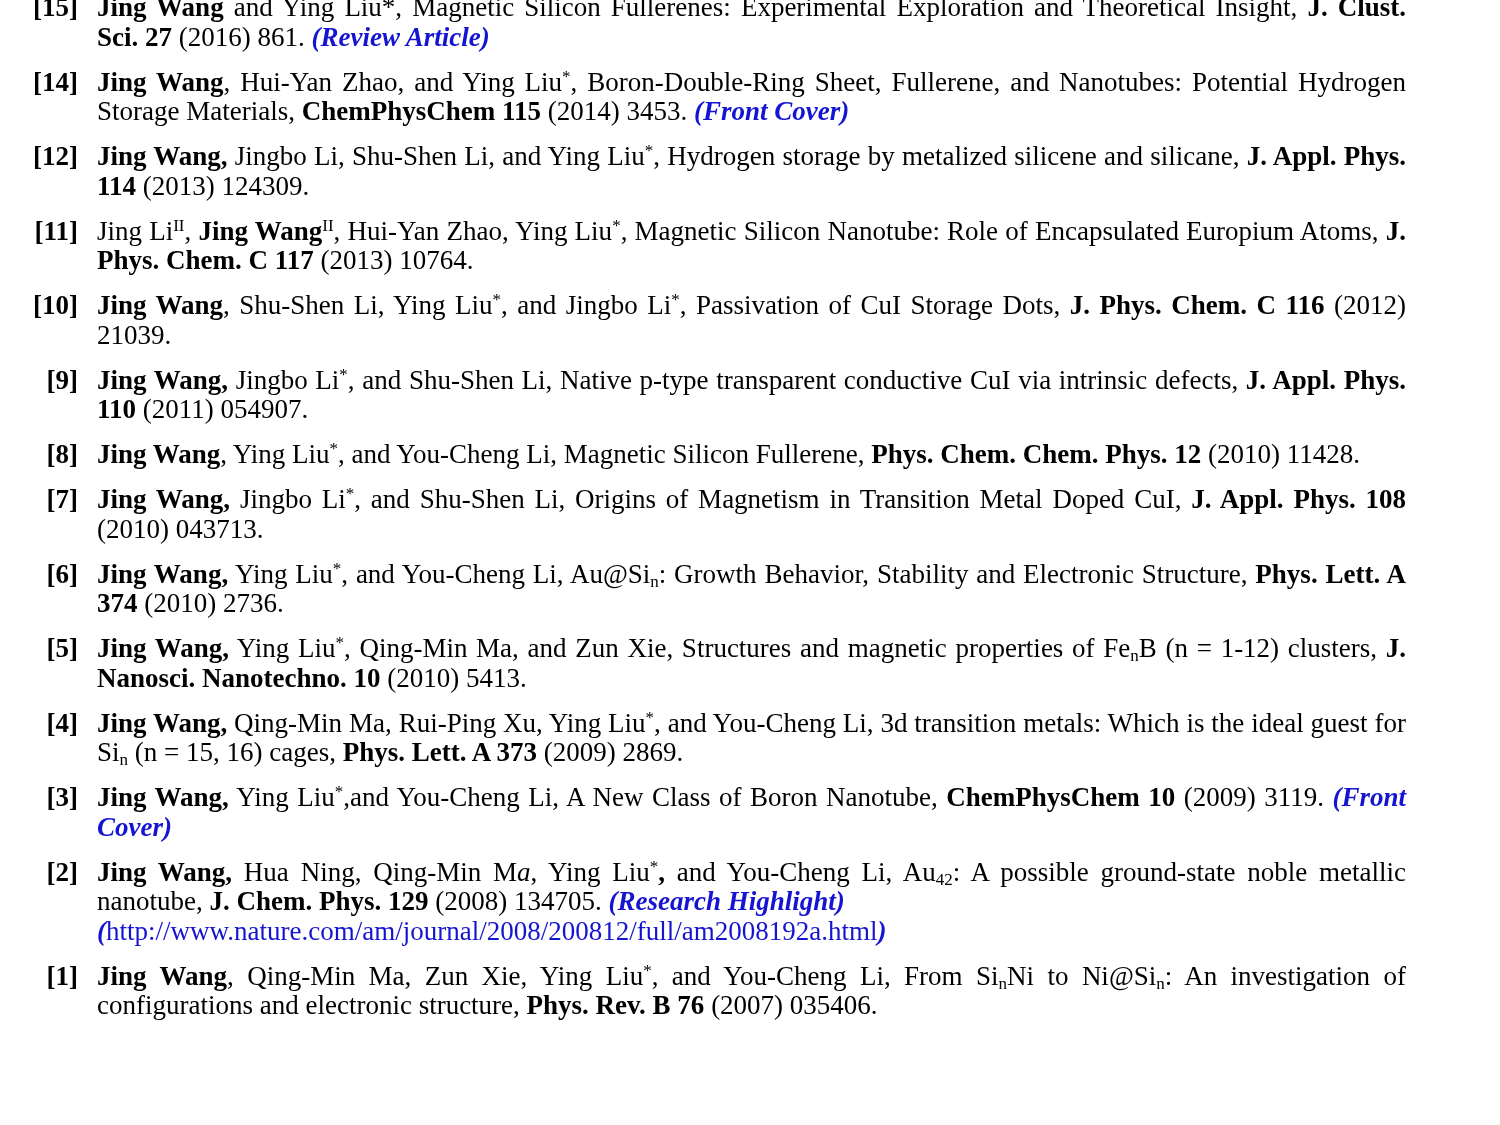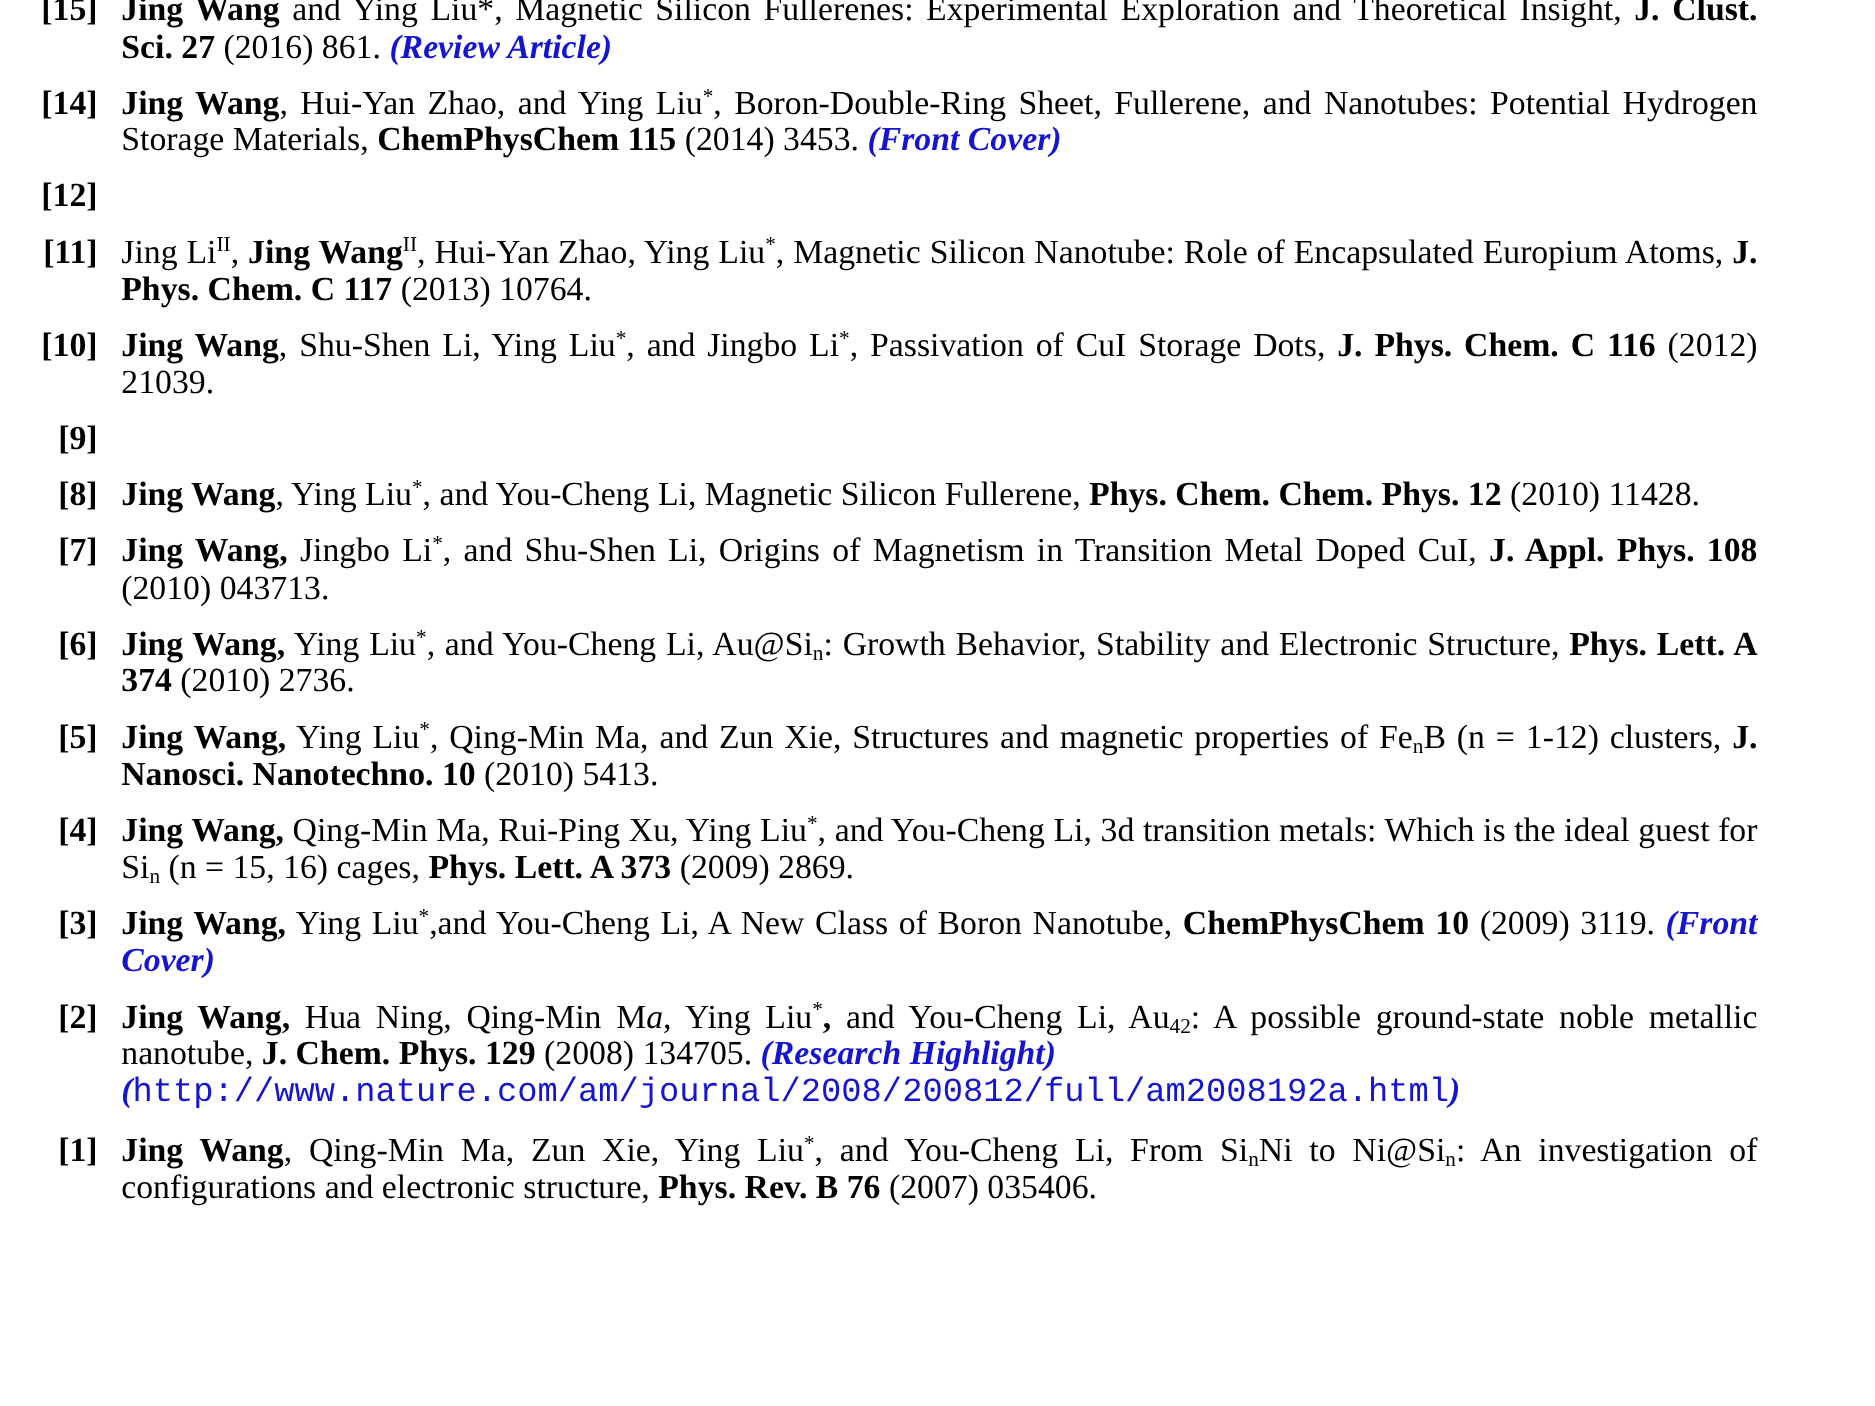--- a/index.html
+++ b/index.html
@@ -30,21 +30,21 @@
   .ref-text {
     flex: 0 0 1309px;
     margin-left: 19px;
     text-align: justify;
     text-justify: inter-word;
   }
   .seg-plain  { }
   .seg-bold   { font-weight: 700; }
   .seg-italic { font-style: italic; }
   .seg-blue-bold { color: var(--link-blue, #1414d2); font-weight: 700; font-style: italic; }
-  .seg-blue      { color: var(--link-blue, #1414d2); font-family: Liberation Mono, monospace; }
+  .seg-blue      { color: var(--link-blue, #1414d2); }
   .seg-sup {
     font-size: 17px;
     vertical-align: 9px;
     line-height: 0;
   }
   .seg-sub {
     font-size: 17px;
     vertical-align: -4px;
     line-height: 0;
   }
@@ -57,31 +57,33 @@
       <div class="ref-entry">
         <div class="ref-num">[15]</div>
         <div class="ref-text"><span class="seg-bold">Jing Wang</span><span class="seg-plain"> and Ying Liu*, Magnetic Silicon Fullerenes: Experimental Exploration and Theoretical Insight, </span><span class="seg-bold">J. Clust. Sci. 27</span><span class="seg-plain"> (2016) 861. </span><span class="seg-blue-bold">(Review Article)</span></div>
       </div>
       <div class="ref-entry">
         <div class="ref-num">[14]</div>
         <div class="ref-text"><span class="seg-bold">Jing Wang</span><span class="seg-plain">, Hui-Yan Zhao, and Ying Liu</span><span class="seg-sup">*</span><span class="seg-plain">, Boron-Double-Ring Sheet, Fullerene, and Nanotubes: Potential Hydrogen Storage Materials, </span><span class="seg-bold">ChemPhysChem 115</span><span class="seg-plain"> (2014) 3453. </span><span class="seg-blue-bold">(Front Cover)</span></div>
       </div>
       <div class="ref-entry">
         <div class="ref-num">[12]</div>
+        <div class="ref-text"><span class="seg-bold">Jing Wang,</span><span class="seg-plain"> Jingbo Li, Shu-Shen Li, and Ying Liu</span><span class="seg-sup">*</span><span class="seg-plain">, Hydrogen storage by metalized silicene and silicane, </span><span class="seg-bold">J. Appl. Phys. 114</span><span class="seg-plain"> (2013) 124309.</span></div>
       </div>
       <div class="ref-entry">
         <div class="ref-num">[11]</div>
         <div class="ref-text"><span class="seg-plain">Jing Li</span><span class="seg-sup">II</span><span class="seg-plain">, </span><span class="seg-bold">Jing Wang</span><span class="seg-sup">II</span><span class="seg-plain">, Hui-Yan Zhao, Ying Liu</span><span class="seg-sup">*</span><span class="seg-plain">, Magnetic Silicon Nanotube: Role of Encapsulated Europium Atoms, </span><span class="seg-bold">J. Phys. Chem. C 117</span><span class="seg-plain"> (2013) 10764.</span></div>
       </div>
       <div class="ref-entry">
         <div class="ref-num">[10]</div>
         <div class="ref-text"><span class="seg-bold">Jing Wang</span><span class="seg-plain">, Shu-Shen Li, Ying Liu</span><span class="seg-sup">*</span><span class="seg-plain">, and Jingbo Li</span><span class="seg-sup">*</span><span class="seg-plain">, Passivation of CuI Storage Dots, </span><span class="seg-bold">J. Phys. Chem. C 116</span><span class="seg-plain"> (2012) 21039.</span></div>
       </div>
       <div class="ref-entry">
         <div class="ref-num">[9]</div>
+        <div class="ref-text"><span class="seg-bold">Jing Wang,</span><span class="seg-plain"> Jingbo Li</span><span class="seg-sup">*</span><span class="seg-plain">, and Shu-Shen Li, Native p-type transparent conductive CuI via intrinsic defects, </span><span class="seg-bold">J. Appl. Phys. 110</span><span class="seg-plain"> (2011) 054907.</span></div>
       </div>
       <div class="ref-entry">
         <div class="ref-num">[8]</div>
         <div class="ref-text"><span class="seg-bold">Jing Wang</span><span class="seg-plain">, Ying Liu</span><span class="seg-sup">*</span><span class="seg-plain">, and You-Cheng Li, Magnetic Silicon Fullerene, </span><span class="seg-bold">Phys. Chem. Chem. Phys. 12</span><span class="seg-plain"> (2010) 11428.</span></div>
       </div>
       <div class="ref-entry">
         <div class="ref-num">[7]</div>
         <div class="ref-text"><span class="seg-bold">Jing Wang,</span><span class="seg-plain"> Jingbo Li</span><span class="seg-sup">*</span><span class="seg-plain">, and Shu-Shen Li, Origins of Magnetism in Transition Metal Doped CuI, </span><span class="seg-bold">J. Appl. Phys. 108</span><span class="seg-plain"> (2010) 043713.</span></div>
       </div>
       <div class="ref-entry">

